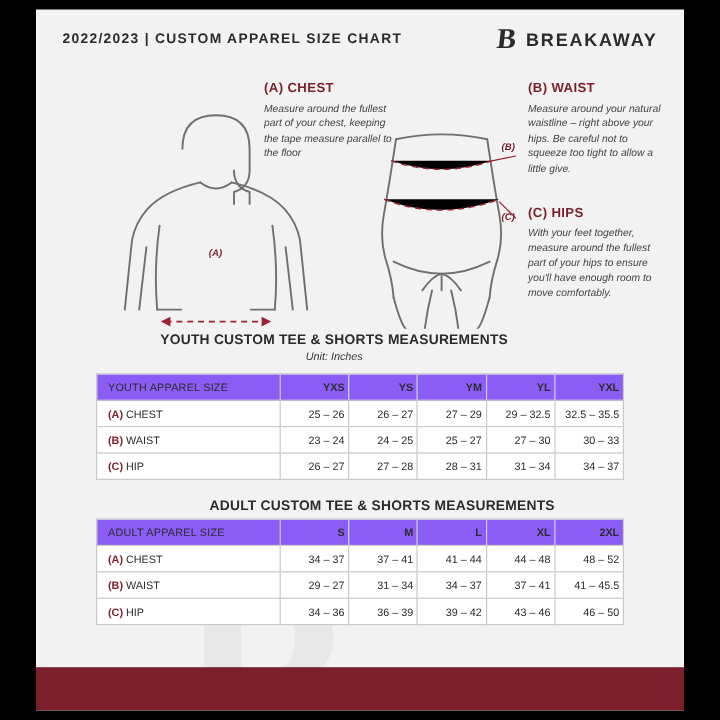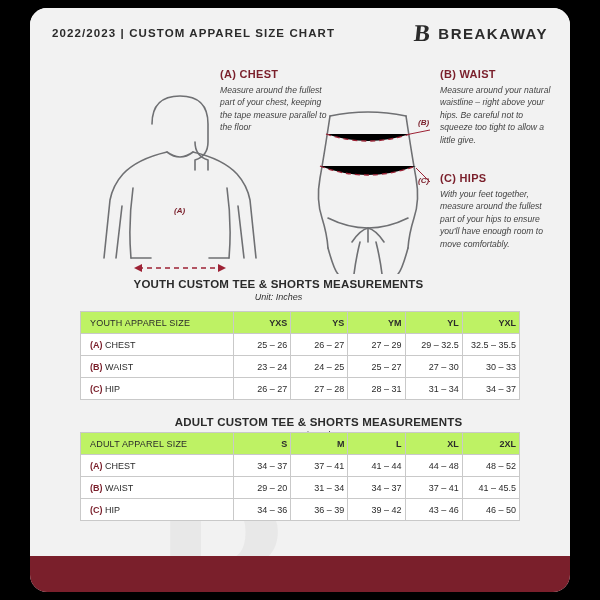--- a/index.html
+++ b/index.html
@@ -22,21 +22,20 @@
     background: #000;
   }
   .sheet {
     position: absolute;
     left: 30px;
     top: 8px;
     width: 540px;
     height: 584px;
     background: #f2f2f2;
     overflow: hidden;
-    border-radius: 17px;
   }
   
   .watermark {
     position: absolute;
     left: 120px;
     top: 415px;
     font-family: "Liberation Serif", serif;
     font-size: 200px;
     font-weight: bold;
     color: #e8e8e8;
@@ -169,21 +168,21 @@
     padding: 0 3px;
   }
   table.size-table th.rowhead, table.size-table td.rowhead {
     text-align: left;
     padding-left: 9px;
     width: 140px;
     font-weight: normal;
   }
   table.size-table th {
     font-weight: bold;
-    background: #bef264;
+    background: #8b5cf6;
   }
   table.size-table th.rowhead {
     font-weight: normal;
     letter-spacing: 0.2px;
   }
   .lbl {
     color: #7a1f2b;
     font-weight: bold;
   }
   
@@ -357,21 +356,21 @@
           <tr>
             <td class="rowhead"><span class="lbl">(A)</span> <span>CHEST</span></td>
             <td>34 – 37</td>
             <td>37 – 41</td>
             <td>41 – 44</td>
             <td>44 – 48</td>
             <td>48 – 52</td>
           </tr>
           <tr>
             <td class="rowhead"><span class="lbl">(B)</span> <span>WAIST</span></td>
-            <td>29 – 20</td>
+            <td>29 – 27</td>
             <td>31 – 34</td>
             <td>34 – 37</td>
             <td>37 – 41</td>
             <td>41 – 45.5</td>
           </tr>
           <tr>
             <td class="rowhead"><span class="lbl">(C)</span> <span>HIP</span></td>
             <td>34 – 36</td>
             <td>36 – 39</td>
             <td>39 – 42</td>

